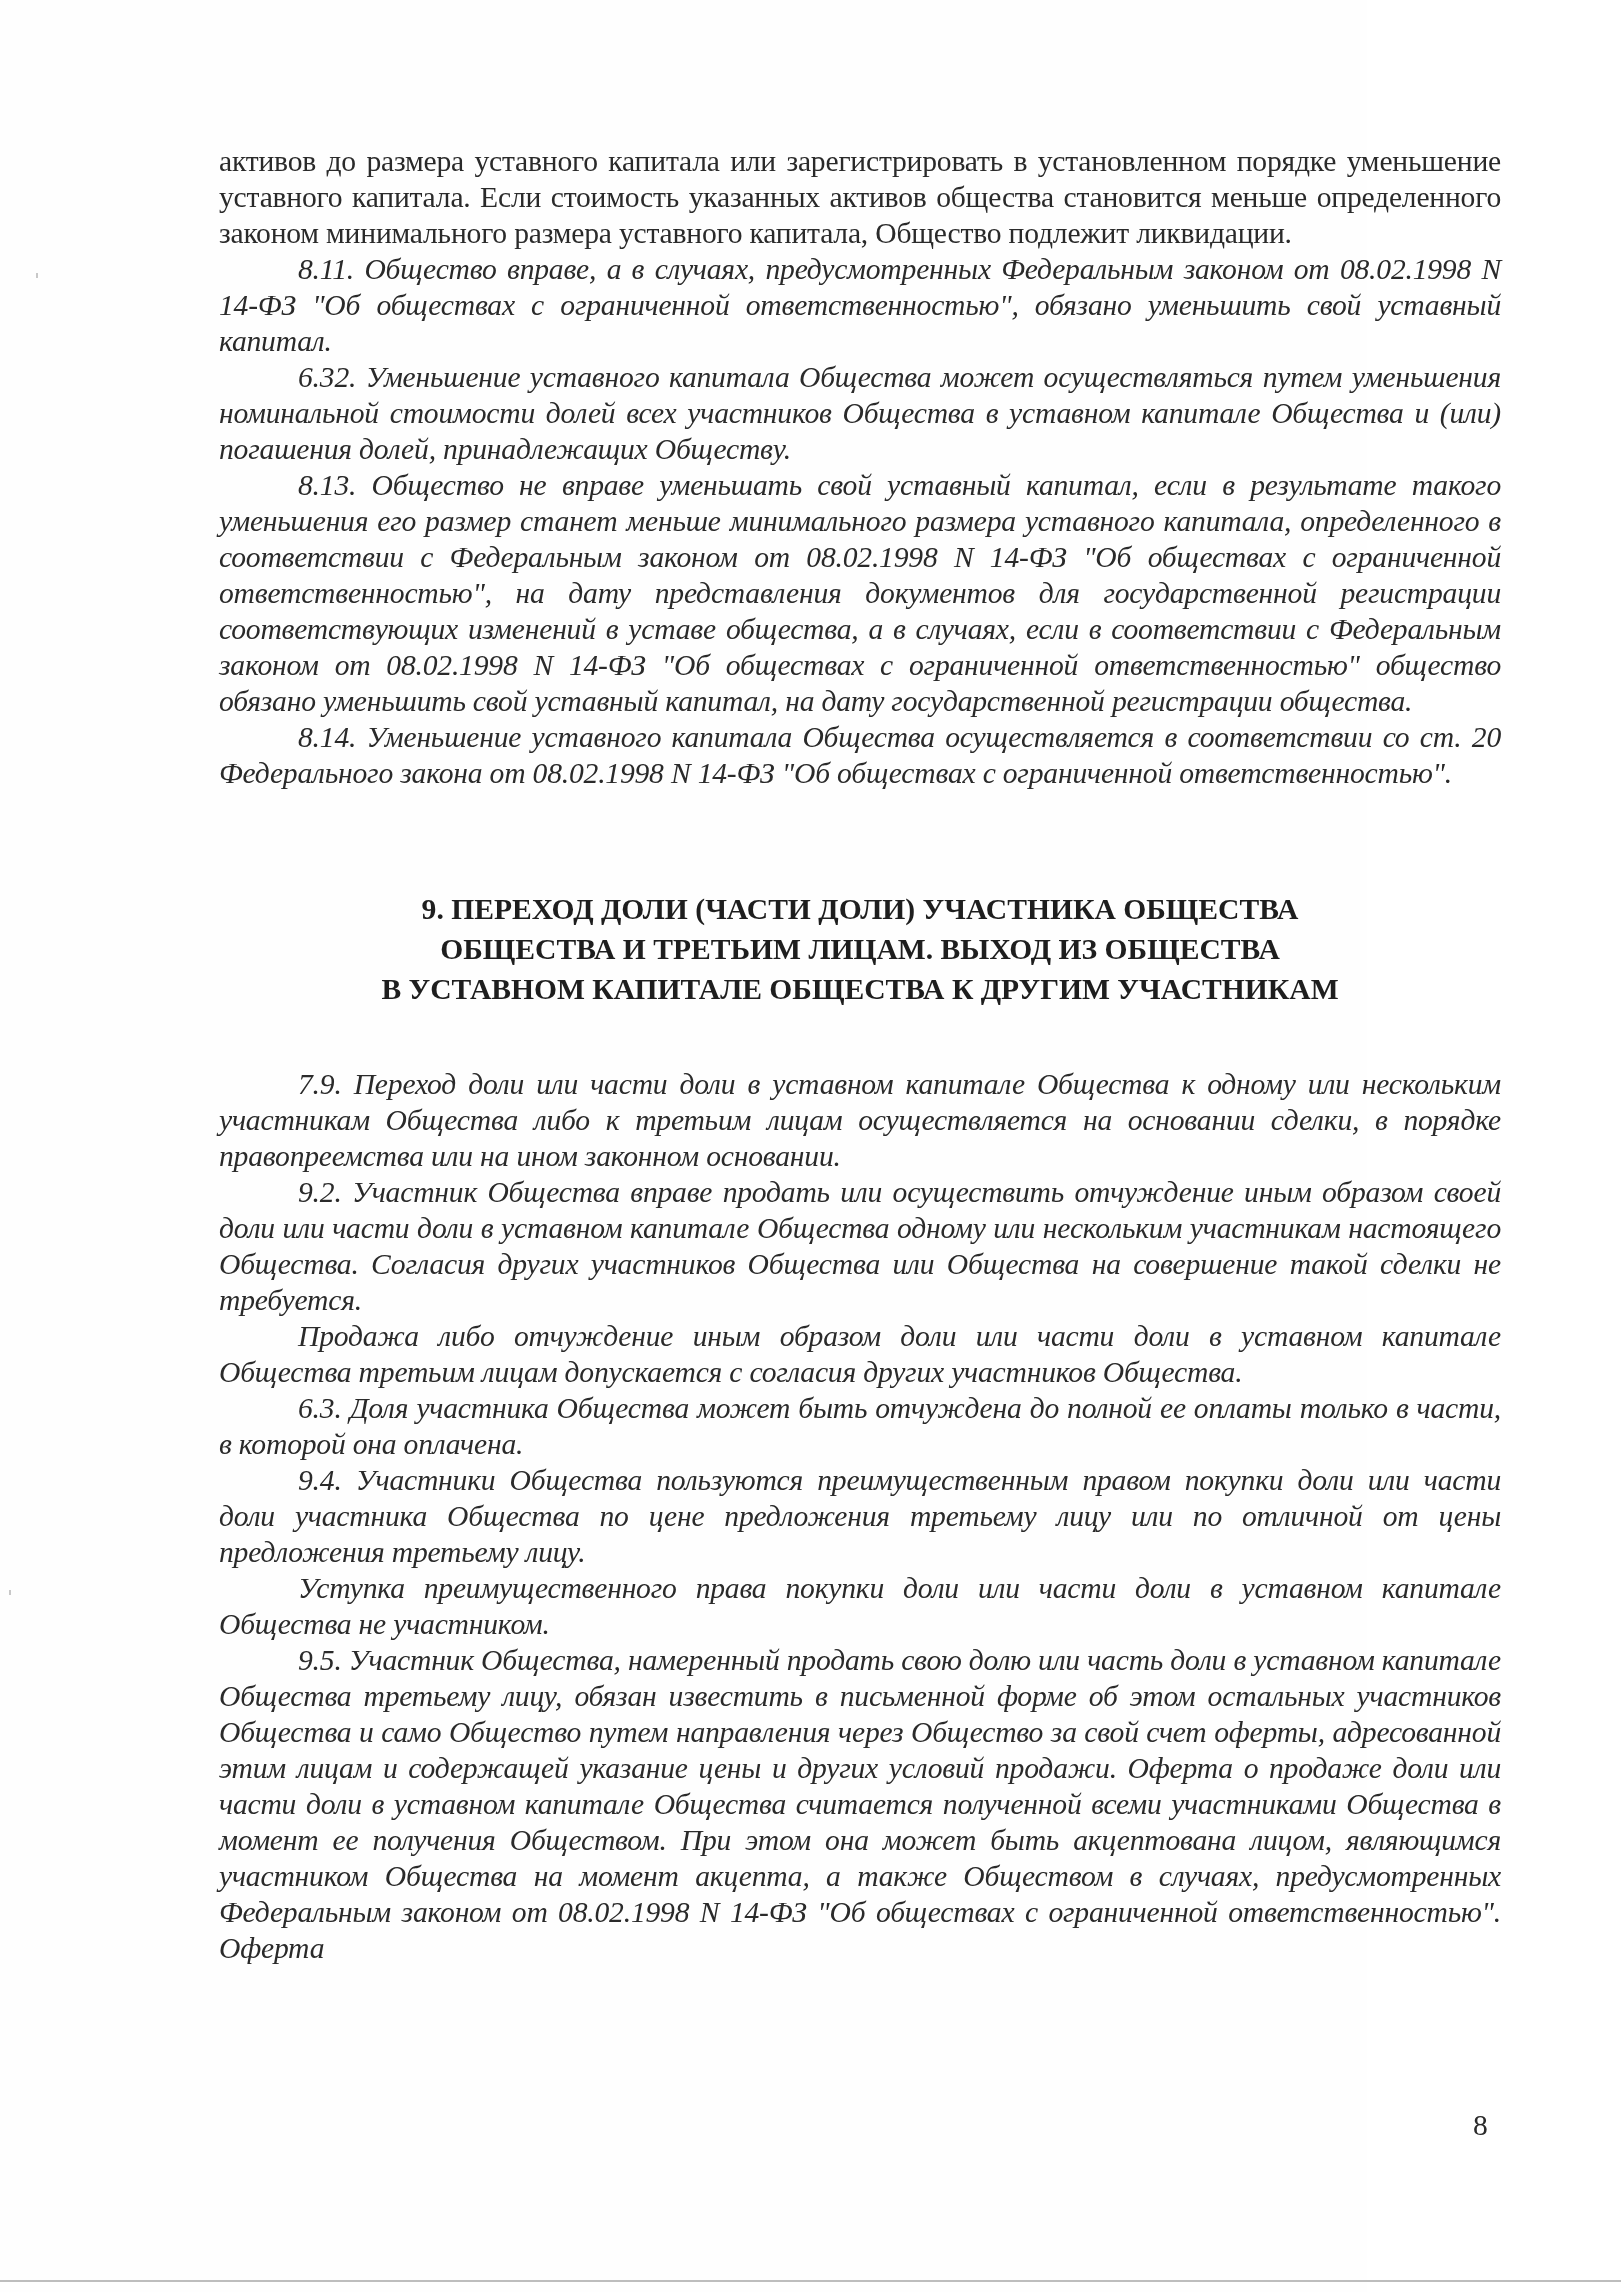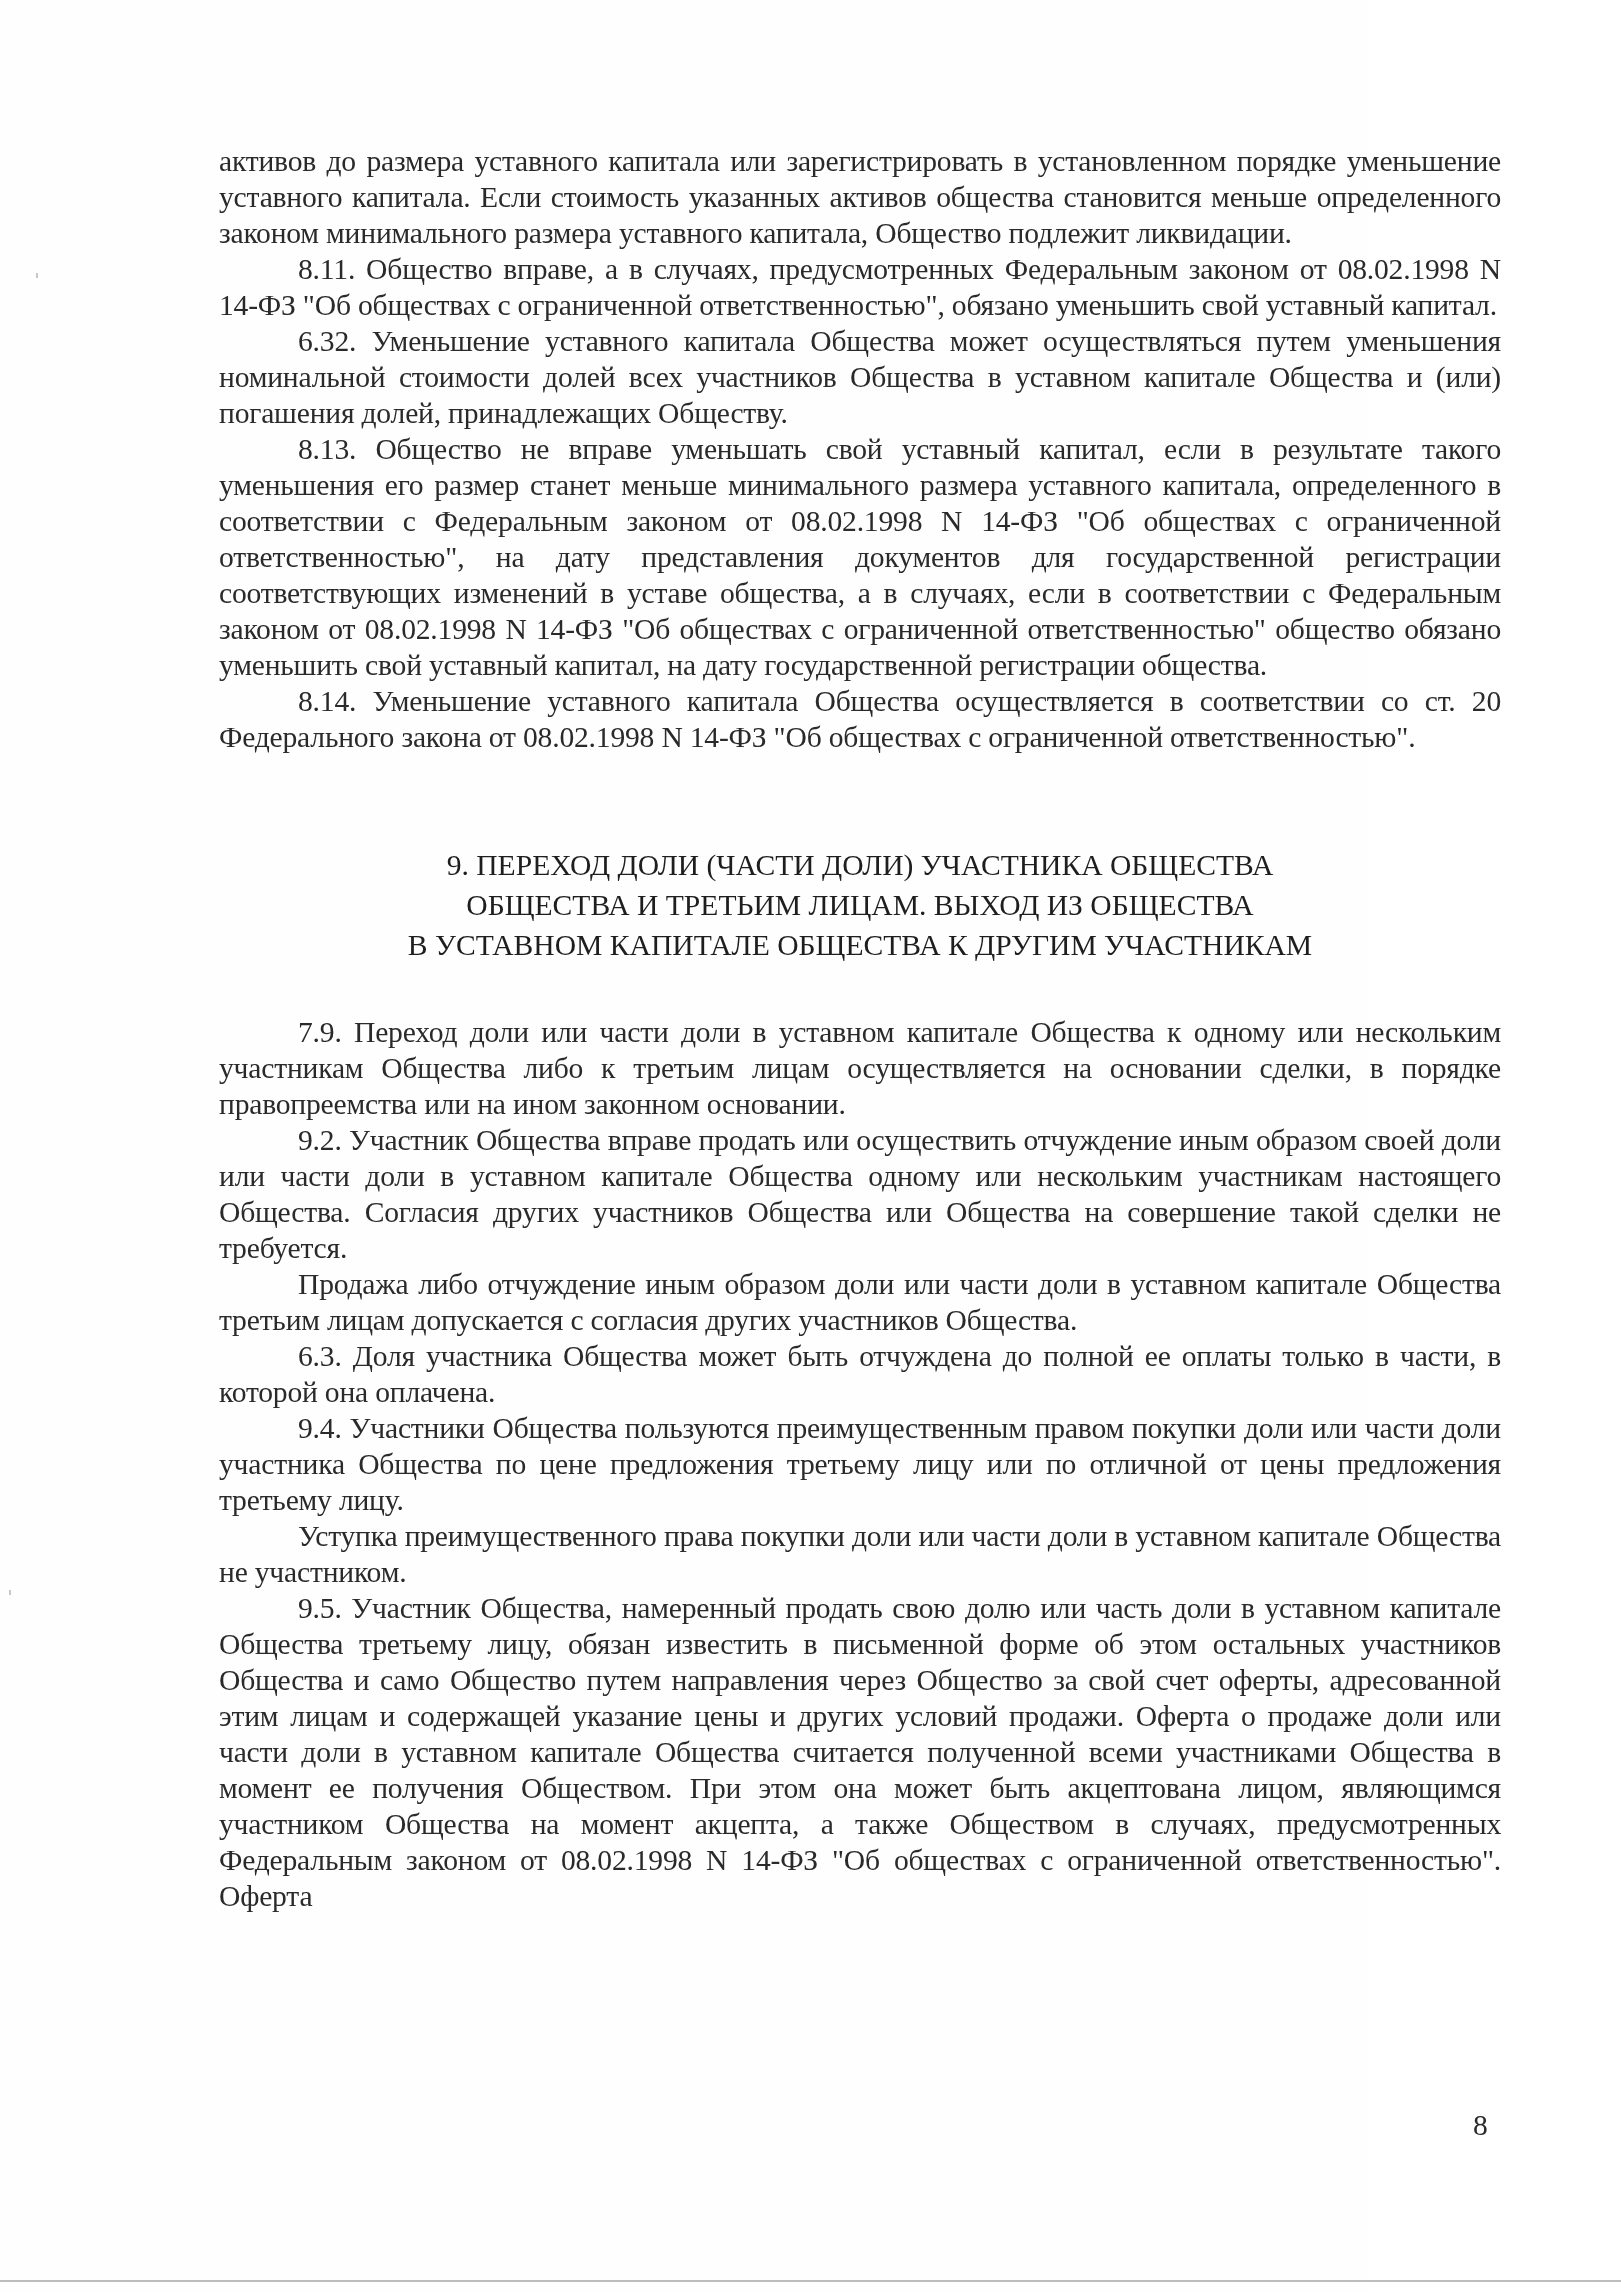--- a/index.html
+++ b/index.html
@@ -1,23 +1,23 @@
 <!DOCTYPE html>
 <html style="font-size:14.3px"><head>
 <meta charset="utf-8">
 <style>
   html, body { margin:0; padding:0; }
   body { width:1621px; height:2293px; background:#ffffff; position:relative; overflow:hidden;
          font-family:"Liberation Serif", "DejaVu Serif", serif; color:#2a2a2a; }
   .page { position:absolute; left:0; top:0; width:1367px; height:2293px; background:#fefefe; }
   .content { position:absolute; left:219px; top:143px; width:1282px; }
   p.par { margin:0; font-size:29.6px; line-height:36px; text-align:justify; text-align-last:left; letter-spacing:-0.2px; }
-  p.indent { text-indent:79px; }
+  p.indent { text-indent:79px;font-style:italic; }
   .gap { height:90px; }
-  h2.heading { margin:0; font-size:29.6px; line-height:40px; font-weight:normal; text-align:center; color:#1e1e1e; }
+  h2.heading { margin:8px; font-size:29.6px; line-height:40px; font-weight:bold; text-align:center; color:#1e1e1e; }
   h2.heading span { display:block; }
   .gap2 { height:49px; }
   .page-number { position:absolute; left:1473px; top:2109px; font-size:29.6px; color:#2a2a2a; }
   .bottom-rule { position:absolute; left:0; top:2280px; width:1621px; height:1.8px; background:#bdbdbd; }
   .speck { position:absolute; width:1.8px; height:5.4px; background:#c8c8c8; }
 </style>
 </head>
 <body>
 
 <div class="page">

